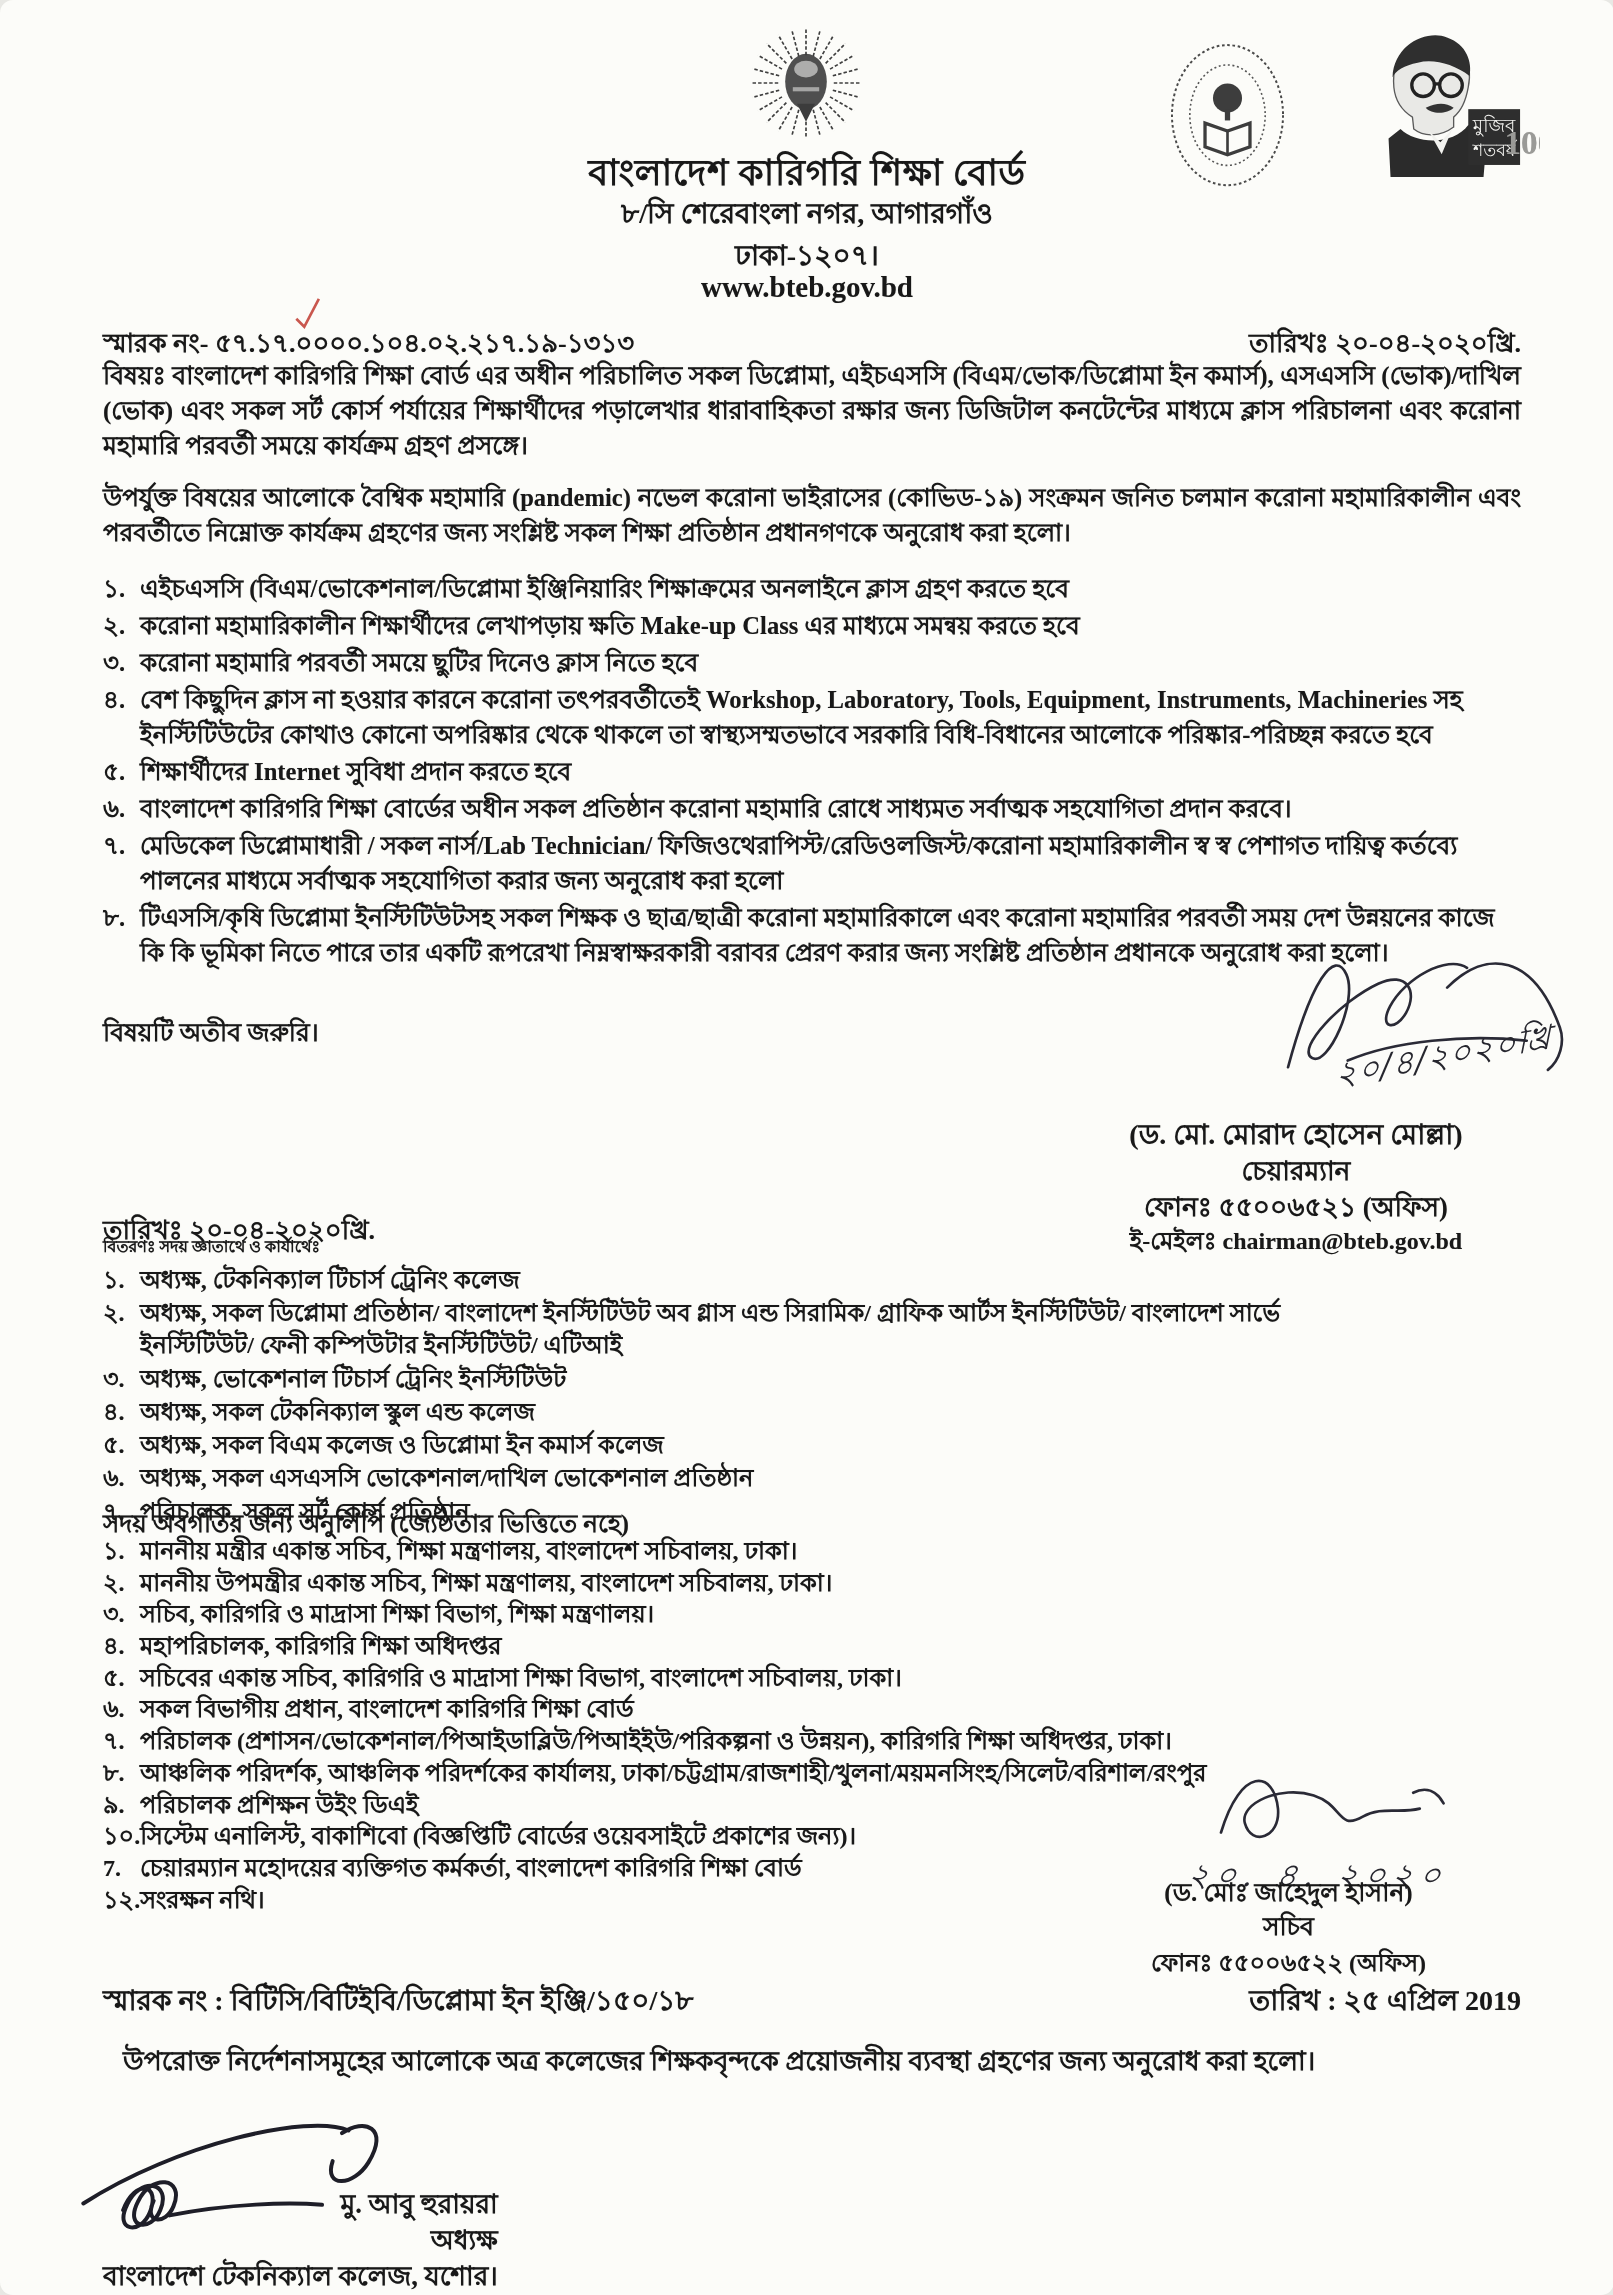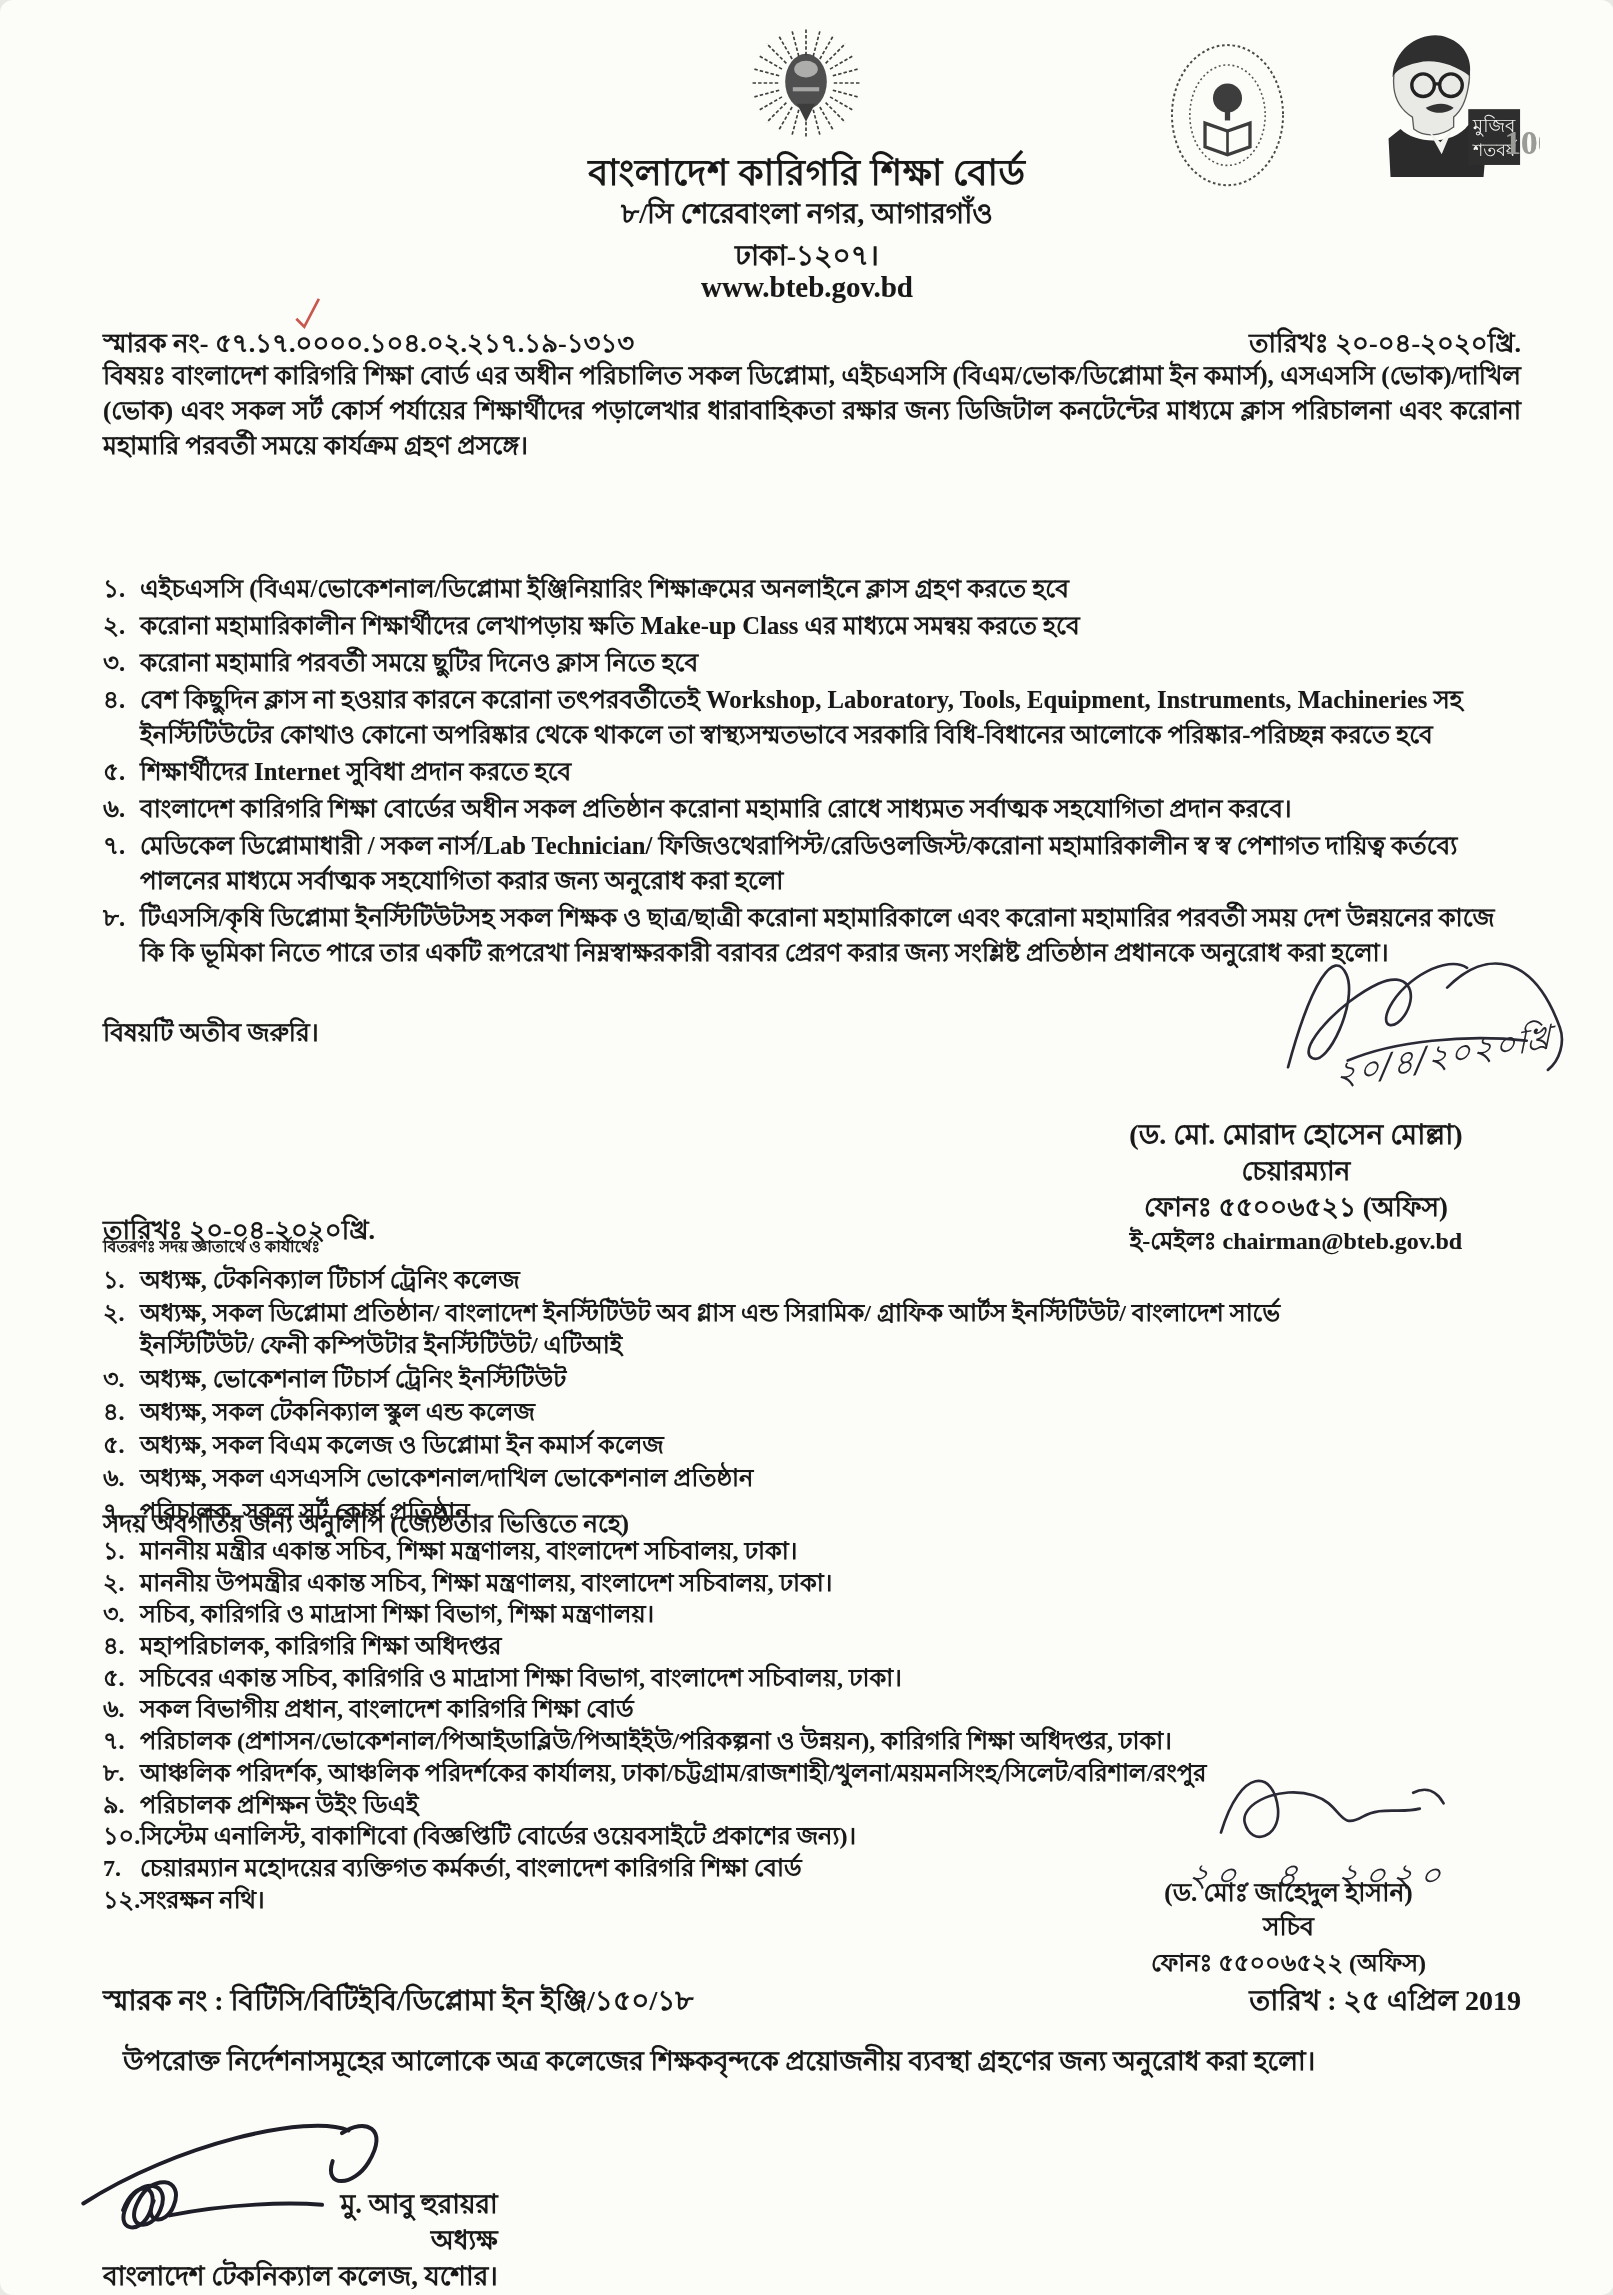--- a/index.html
+++ b/index.html
@@ -137,20 +137,21 @@
   </div>
 
   <div class="abs redtick">
     <svg width="30.5" height="35" viewBox="0 0 46 52">
       <path d="M8,34 L20,46 L42,4" fill="none" stroke="#c03a30" stroke-width="4" opacity=".85"></path>
     </svg>
   </div>
 
   <div class="abs subject">বিষয়ঃ বাংলাদেশ কারিগরি শিক্ষা বোর্ড এর অধীন পরিচালিত সকল ডিপ্লোমা, এইচএসসি (বিএম/ভোক/ডিপ্লোমা ইন কমার্স), এসএসসি (ভোক)/দাখিল (ভোক) এবং সকল সর্ট কোর্স পর্যায়ের শিক্ষার্থীদের পড়ালেখার ধারাবাহিকতা রক্ষার জন্য ডিজিটাল কনটেন্টের মাধ্যমে ক্লাস পরিচালনা এবং করোনা মহামারি পরবর্তী সময়ে কার্যক্রম গ্রহণ প্রসঙ্গে।</div>
 
+  <div class="abs intro">উপর্যুক্ত বিষয়ের আলোকে বৈশ্বিক মহামারি (pandemic) নভেল করোনা ভাইরাসের (কোভিড-১৯) সংক্রমন জনিত চলমান করোনা মহামারিকালীন এবং পরবর্তীতে নিম্নোক্ত কার্যক্রম গ্রহণের জন্য সংশ্লিষ্ট সকল শিক্ষা প্রতিষ্ঠান প্রধানগণকে অনুরোধ করা হলো।</div>
 
   <div class="abs dirlist">
     <div class="it">
         <span class="n">১.</span>
         <span class="t">এইচএসসি (বিএম/ভোকেশনাল/ডিপ্লোমা ইঞ্জিনিয়ারিং শিক্ষাক্রমের অনলাইনে ক্লাস গ্রহণ করতে হবে</span>
       </div>
     <div class="it">
         <span class="n">২.</span>
         <span class="t">করোনা মহামারিকালীন শিক্ষার্থীদের লেখাপড়ায় ক্ষতি Make-up Class এর মাধ্যমে সমন্বয় করতে হবে</span>
       </div>

